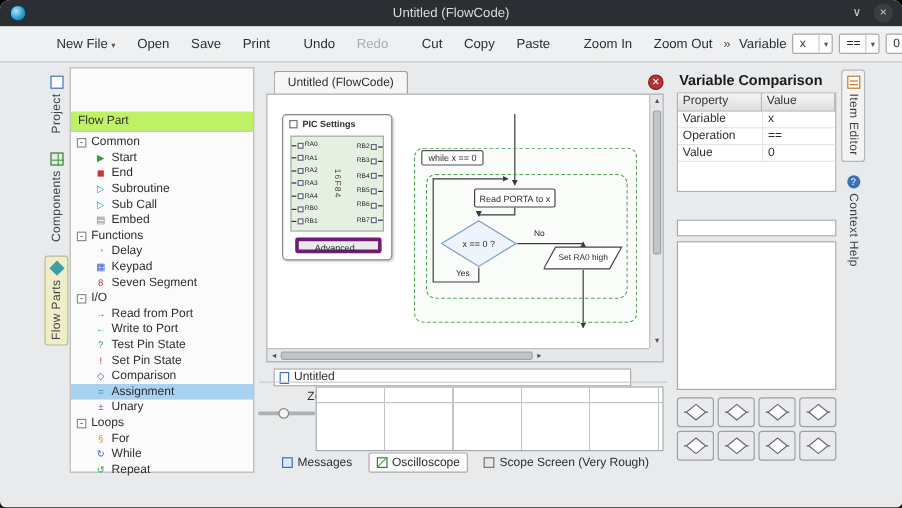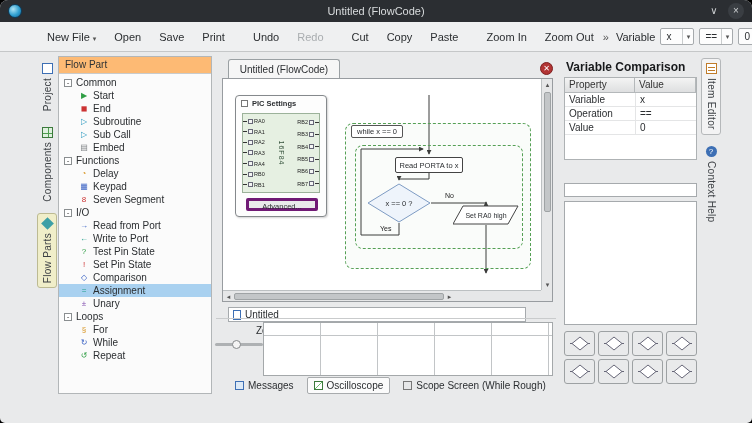--- a/index.html
+++ b/index.html
@@ -37,22 +37,22 @@
   .vtab.active{background:#f0eec9;border-color:#bcba92;}
   .vtxt{writing-mode:vertical-rl;transform:rotate(180deg);margin-top:4px;letter-spacing:.3px;}
   .vt-ic{width:11px;height:11px;}
   .ic-project{background:#fff;border:1px solid #3d6fb4;}
   .ic-components{background:linear-gradient(#4f9e4f,#4f9e4f),linear-gradient(#4f9e4f,#4f9e4f),#dff0df;
     background-size:11px 1px,1px 11px;background-position:0 5px,5px 0;background-repeat:no-repeat;border:1px solid #3c7a3c;}
   .ic-flowparts{background:#3da0a6;transform:rotate(45deg);width:9px;height:9px;margin:1px;}
   
   .fp-panel{position:absolute;left:58px;top:56px;width:154px;height:338px;background:#fbfbfb;
     border:1px solid #b2b6b8;}
-  .fp-header{height:17px;background:#fdba74;border-bottom:1px solid #c9cbcc;font-size:10px;
-    padding:2px 6px;color:#2e3234;}
+  .fp-header{height:17px;background:#bef264;border-bottom:1px solid #c9cbcc;font-size:10px;
+    padding:2px 6px;color:#2e3234;margin-top:36px;}
   .tree{padding-top:2px;font-size:10px;}
   .cat{display:flex;align-items:center;height:13px;padding-left:5px;gap:4px;}
   .exp{width:8px;height:8px;border:1px solid #8a8e90;background:#fff;font-size:8px;line-height:6px;
     text-align:center;color:#444;}
   .exp::before{content:"-";}
   .titem{display:flex;align-items:center;height:13px;padding-left:20px;gap:4px;}
   .titem.selected{background:#a9d1f0;}
   .ticon{width:10px;text-align:center;font-size:8px;line-height:10px;}
   .c-green{color:#2f9e44;} .c-red{color:#cc3333;} .c-cyan{color:#2596be;} .c-gray{color:#7a7e81;}
   .c-orange{color:#d9982a;} .c-blue{color:#3a62c4;} .c-teal{color:#1f9e8a;} .c-purple{color:#8452b0;}
@@ -456,21 +456,21 @@
     <div class="btab">
       <span class="bt-ic bt-msg"></span>
       <span>Messages</span>
     </div>
     <div class="btab active">
       <span class="bt-ic bt-osc"></span>
       <span>Oscilloscope</span>
     </div>
     <div class="btab">
       <span class="bt-ic bt-scope"></span>
-      <span>Scope Screen (While Rough)</span>
+      <span>Scope Screen (Very Rough)</span>
     </div>
   </div>
 
   <div class="ie-title">Variable Comparison</div>
   <div class="ie-table">
     <div class="ie-hrow">
       <div class="ie-hcell">Property</div>
       <div class="ie-hcell">Value</div>
     </div>
     <div class="ie-row">

